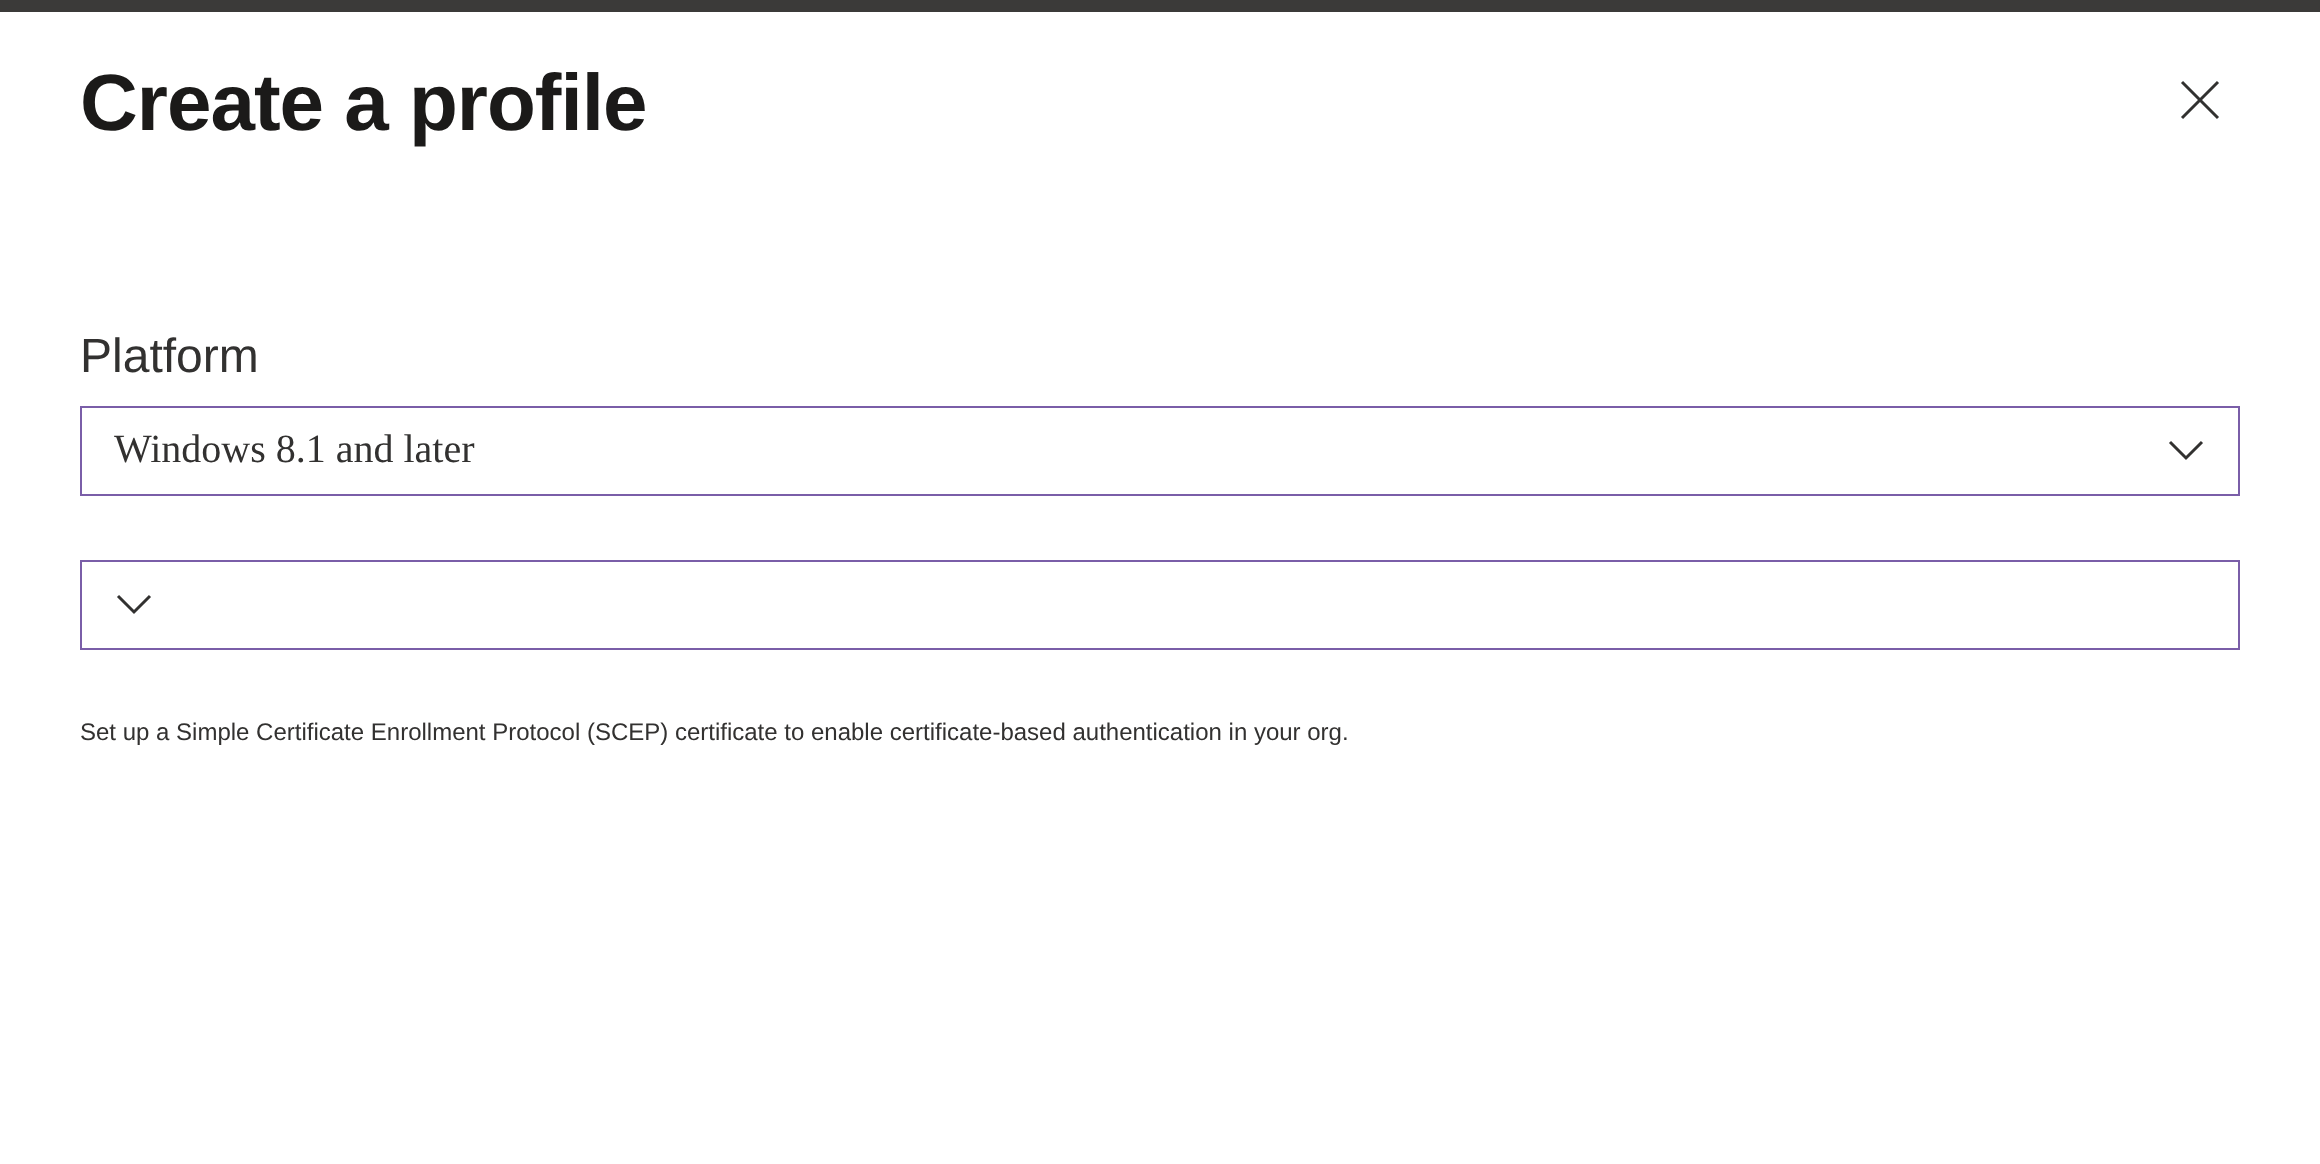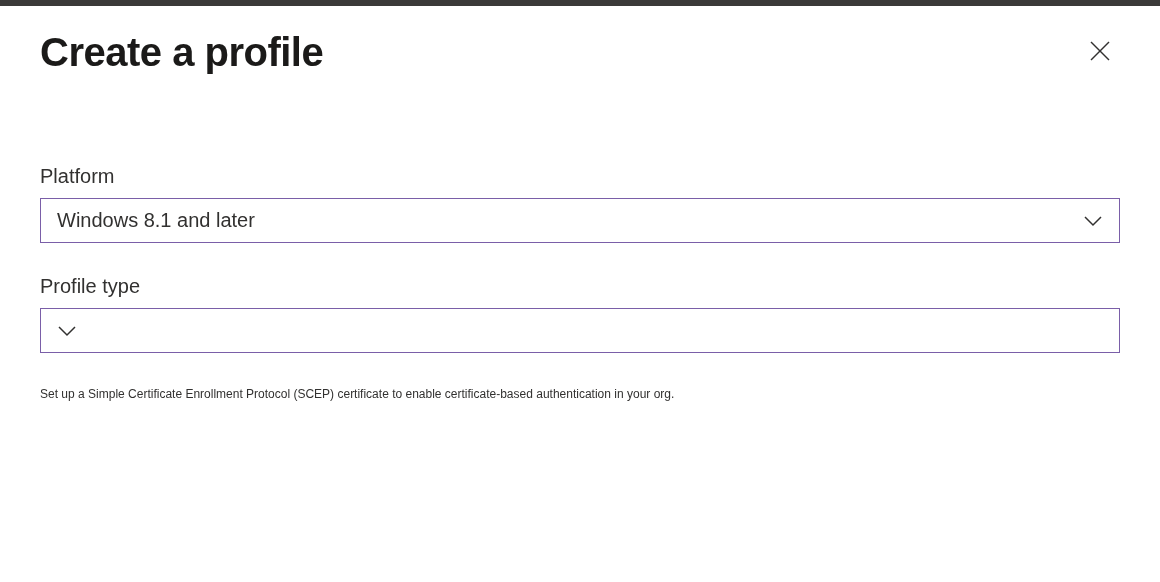--- a/index.html
+++ b/index.html
@@ -18,21 +18,21 @@
       width: 100%;
       height: 6px;
       background: #3b3a39;
     }
     .content {
       padding: 24px 40px;
     }
     .header {
       display: flex;
       justify-content: space-between;
-      align-items: center;
+      align-items: flex-start;
       margin-bottom: 90px;
     }
     .page-title {
       font-size: 40px;
       font-weight: 700;
       color: #1b1a19;
       letter-spacing: -0.5px;
     }
     .close-button {
       background: none;
@@ -44,38 +44,38 @@
       justify-content: center;
     }
     .close-button svg {
       width: 24px;
       height: 24px;
     }
     .form-group {
       margin-bottom: 32px;
     }
     .field-label {
-      font-size: 20px;
+      font-size: 24px;
       color: #323130;
       margin-bottom: 10px;
       display: block;
       font-weight: 400;
     }
     .dropdown {
       width: 100%;
       border: 1px solid #7a5ea8;
       background: #ffffff;
       padding: 10px 16px;
       font-size: 20px;
       color: #323130;
       display: flex;
       justify-content: space-between;
       align-items: center;
       cursor: pointer;
-      font-family: Liberation Sans, sans-serif;
+      font-family: Liberation Serif, serif;
     }
     .dropdown-value {
       flex: 1;
       text-align: left;
     }
     .chevron-icon {
       width: 20px;
       height: 12px;
       flex-shrink: 0;
     }
@@ -111,21 +111,20 @@
       <span class="dropdown-value">Windows 8.1 and later</span>
       <span>
         <svg class="chevron-icon" viewBox="0 0 20 12" fill="none" stroke="#323130" stroke-width="1.5">
           <polyline points="2,2 10,10 18,2"></polyline>
         </svg>
       </span>
     </button>
   </div>
 
   <div class="form-group">
-    <label class="field-label">Profile type</label>
     <button class="dropdown">
       <span>
         <svg class="chevron-icon" viewBox="0 0 20 12" fill="none" stroke="#323130" stroke-width="1.5">
           <polyline points="2,2 10,10 18,2"></polyline>
         </svg>
       </span>
     </button>
   </div>
 
   <p class="description-text">Set up a Simple Certificate Enrollment Protocol (SCEP) certificate to enable certificate-based authentication in your org.</p>

